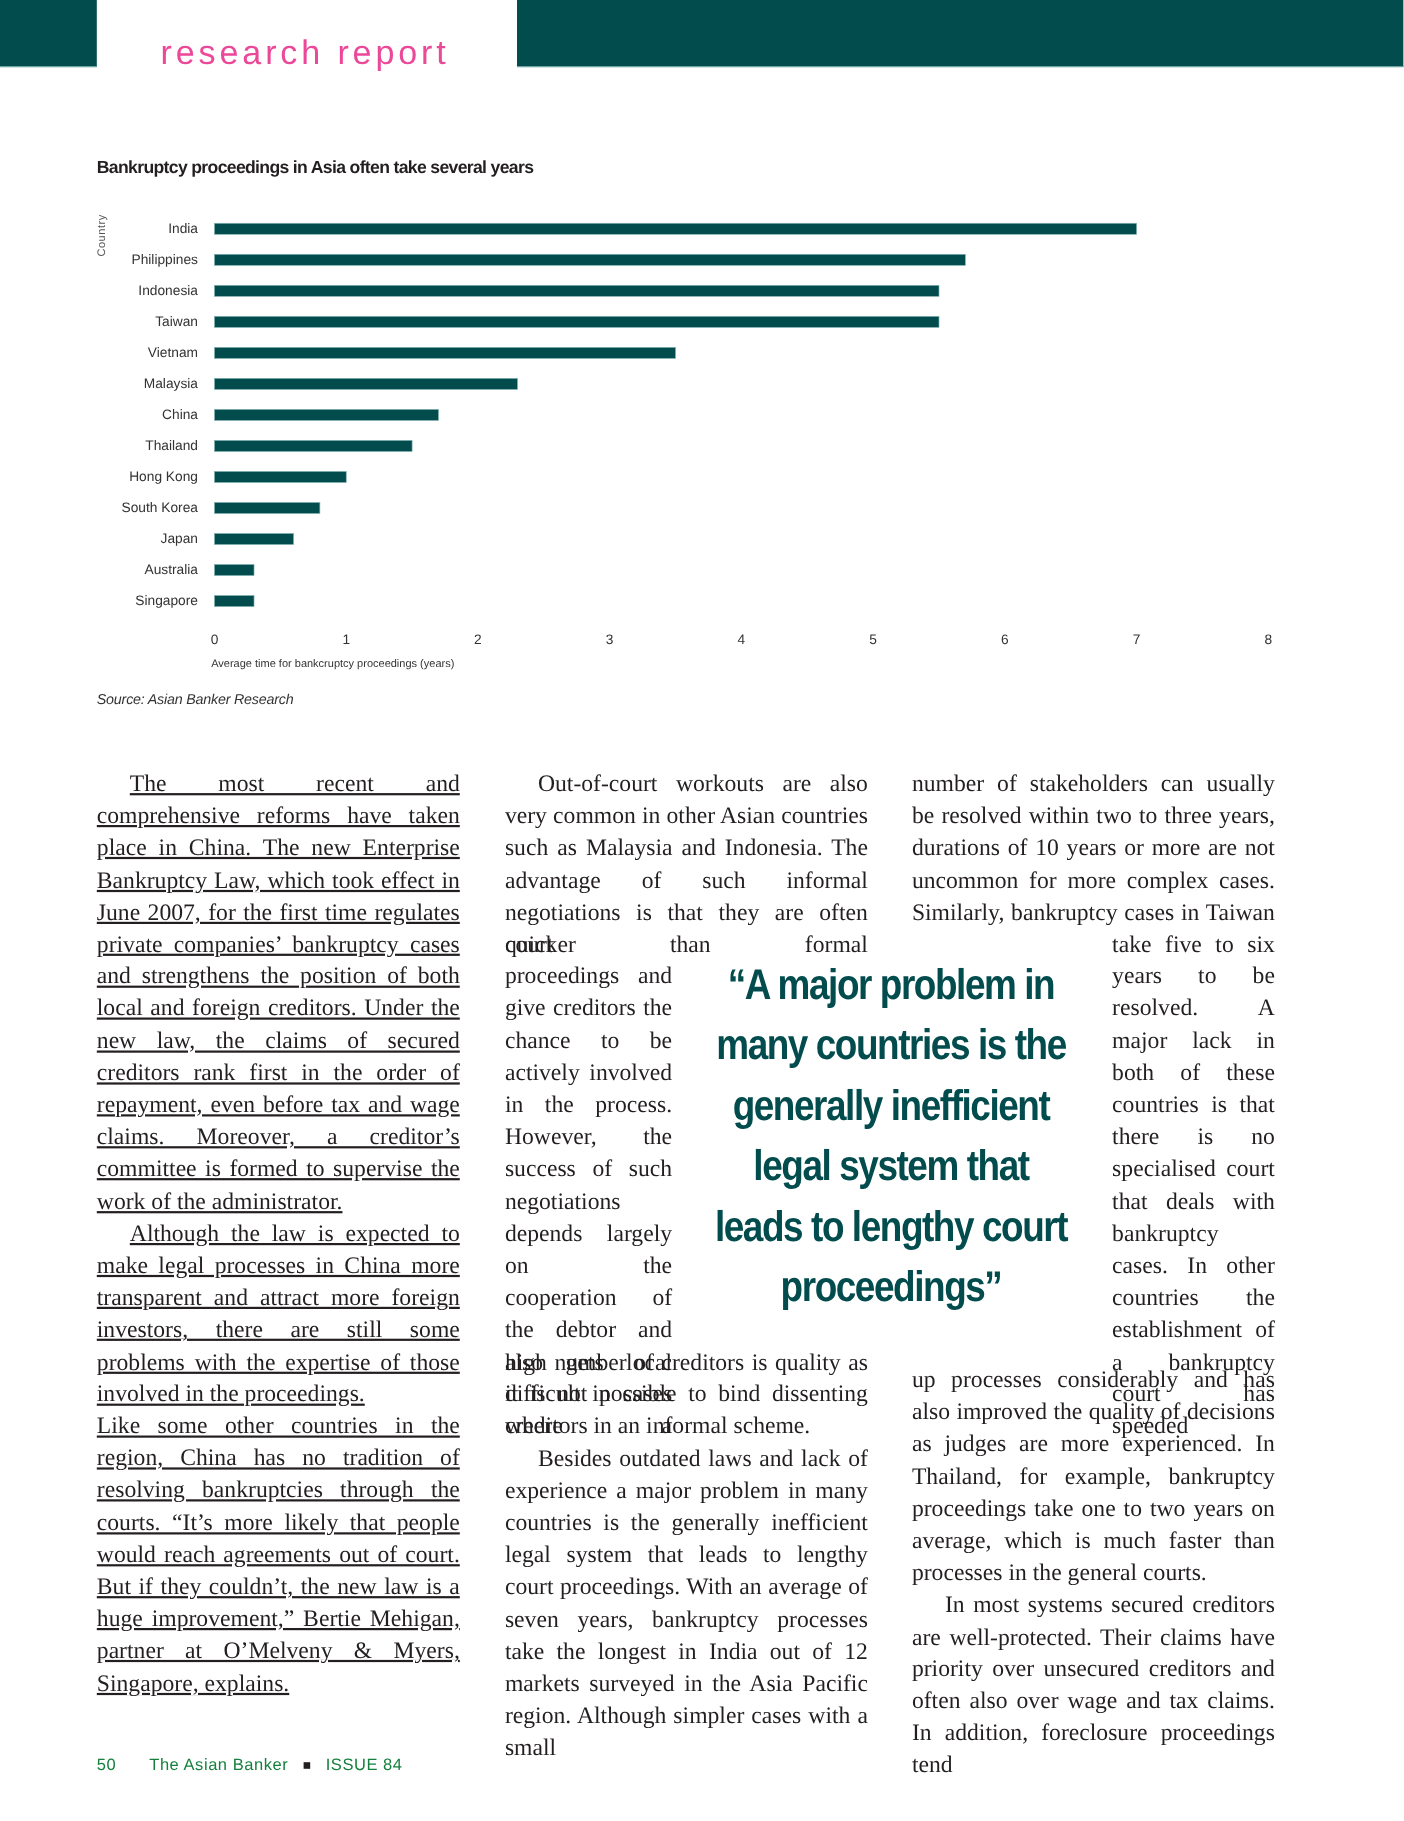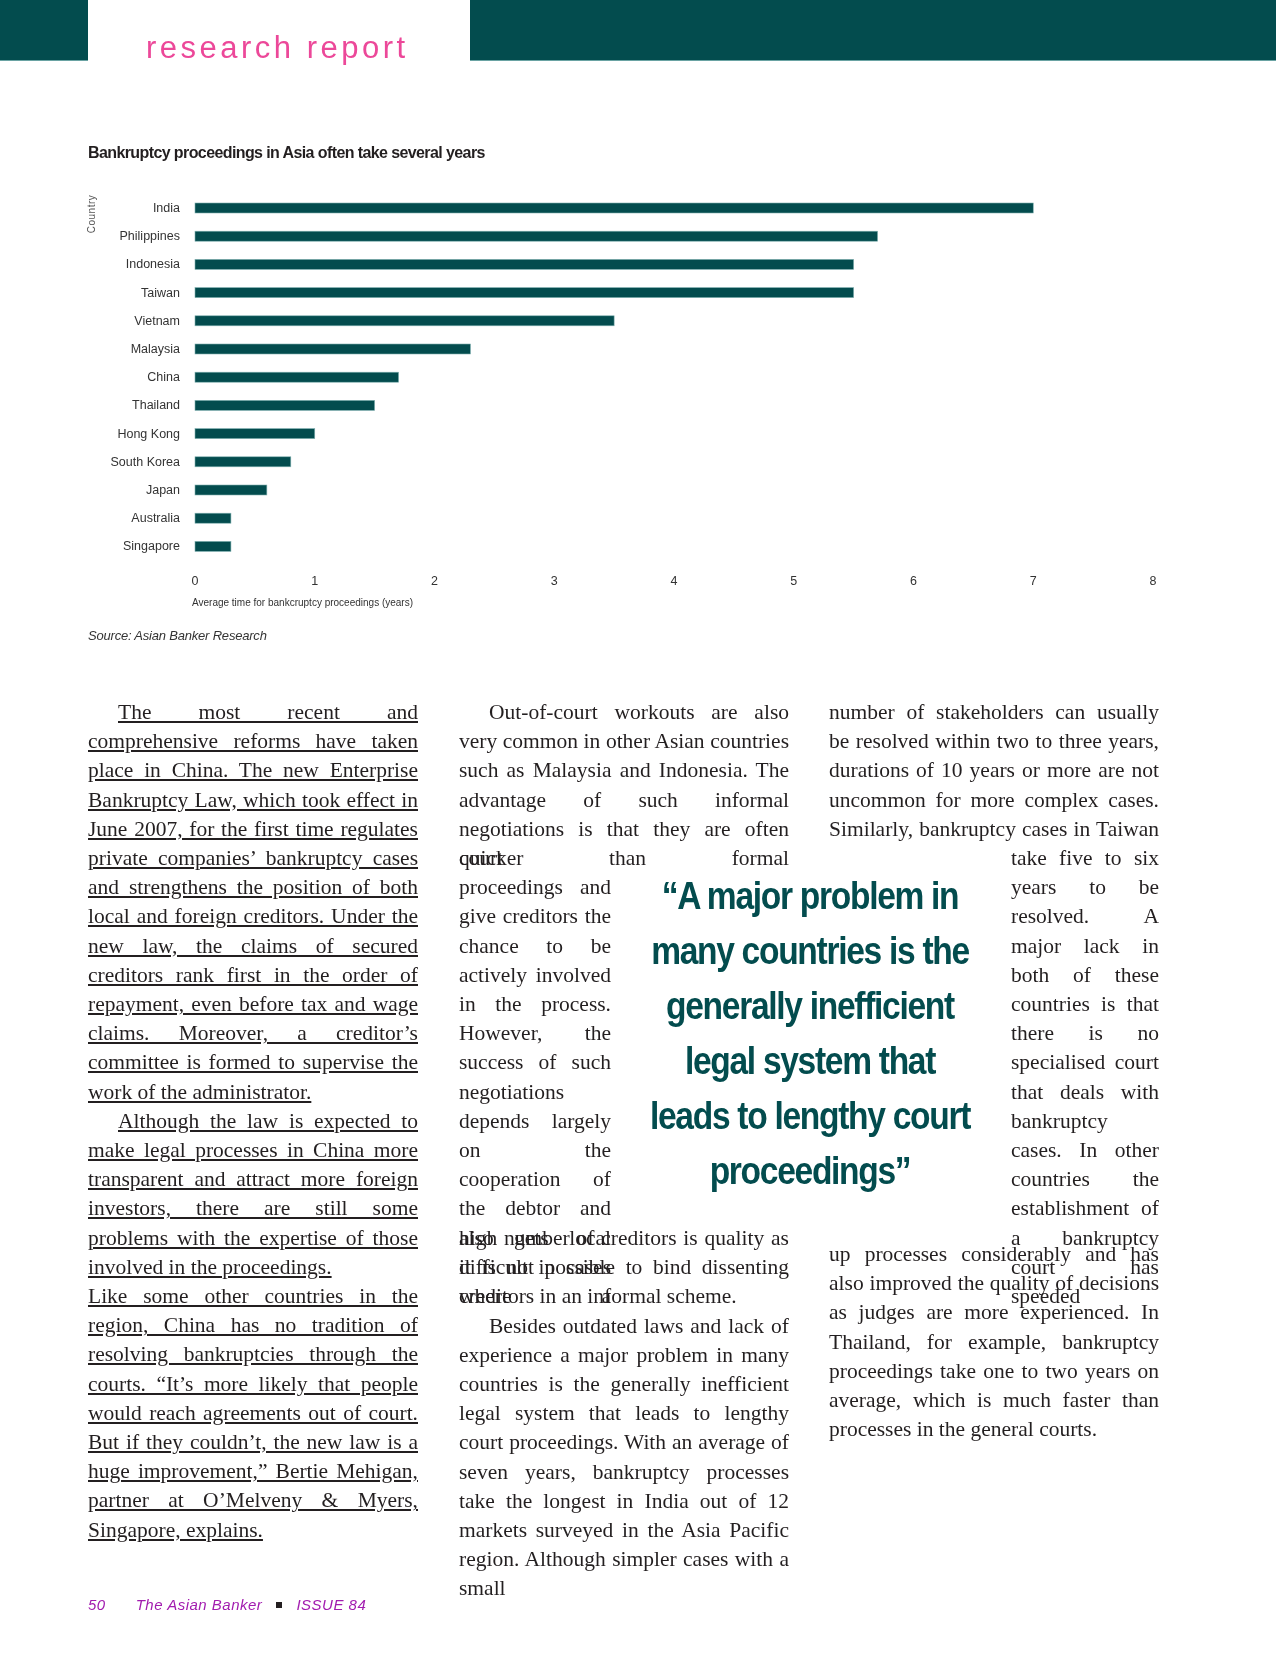--- a/index.html
+++ b/index.html
@@ -28,21 +28,21 @@
     .col2-bottom { left: 459px; top: 1224px; width: 330px; }
     .col3-top { left: 829px; top: 698px; width: 330px; }
     .col3-narrow { left: 1011px; top: 844px; width: 148px; }
     .col3-bottom { left: 829px; top: 1224px; width: 330px; margin-top: 16px; }
     .lastline { text-align-last: justify; }
 
     
     .pullquote { position: absolute; left: 620px; top: 868px; width: 380px; text-align: center; font-family: "Liberation Sans", sans-serif; font-weight: bold; font-size: 39px; line-height: 55px; letter-spacing: -1.5px; color: #034c4e; transform: scaleX(0.86); transform-origin: center top; }
 
     
-    .footer { position: absolute; left: 88px; top: 1596px; font-family: "Liberation Sans", sans-serif; font-size: 15px; color: #a21caf; display: flex; align-items: center; letter-spacing: 0.5px; font-style: italic; }
+    .footer { position: absolute; left: 88px; top: 1596px; font-family: "Liberation Sans", sans-serif; font-size: 15px; color: #15803d; display: flex; align-items: center; letter-spacing: 0.5px; }
     .footer .pg { margin-right: 30px; }
     .footer .sq { display: inline-block; width: 6px; height: 6px; background: #231f20; margin: 0 14px; }
   </style>
 </head>
 <body>
 
 <div class="hdr-left"></div>
 <div class="hdr-right"></div>
 <div class="hdr-title">research report</div>
 
@@ -112,20 +112,21 @@
 </div>
 
 <div class="col col3-top">
   <p class="lastline">number of stakeholders can usually be resolved within two to three years, durations of 10 years or more are not uncommon for more complex cases. Similarly, bankruptcy cases in Taiwan</p>
 </div>
 <div class="col col3-narrow">
   <p class="lastline">take five to six years to be resolved. A major lack in both of these countries is that there is no specialised court that deals with bankruptcy cases. In other countries the establishment of a bankruptcy court has speeded</p>
 </div>
 <div class="col col3-bottom">
   <p>up processes considerably and has also improved the quality of decisions as judges are more experienced. In Thailand, for example, bankruptcy proceedings take one to two years on average, which is much faster than processes in the general courts.</p>
+  <p class="indent">In most systems secured creditors are well-protected. Their claims have priority over unsecured creditors and often also over wage and tax claims. In addition, foreclosure proceedings tend</p>
 </div>
 
 <div class="pullquote">“A major problem in many countries is the generally inefficient legal system that leads to lengthy court proceedings”</div>
 
 <div class="footer">
   <span class="pg">50</span>
   <span>The Asian Banker</span>
   <span class="sq"></span>
   <span>ISSUE 84</span>
 </div>

